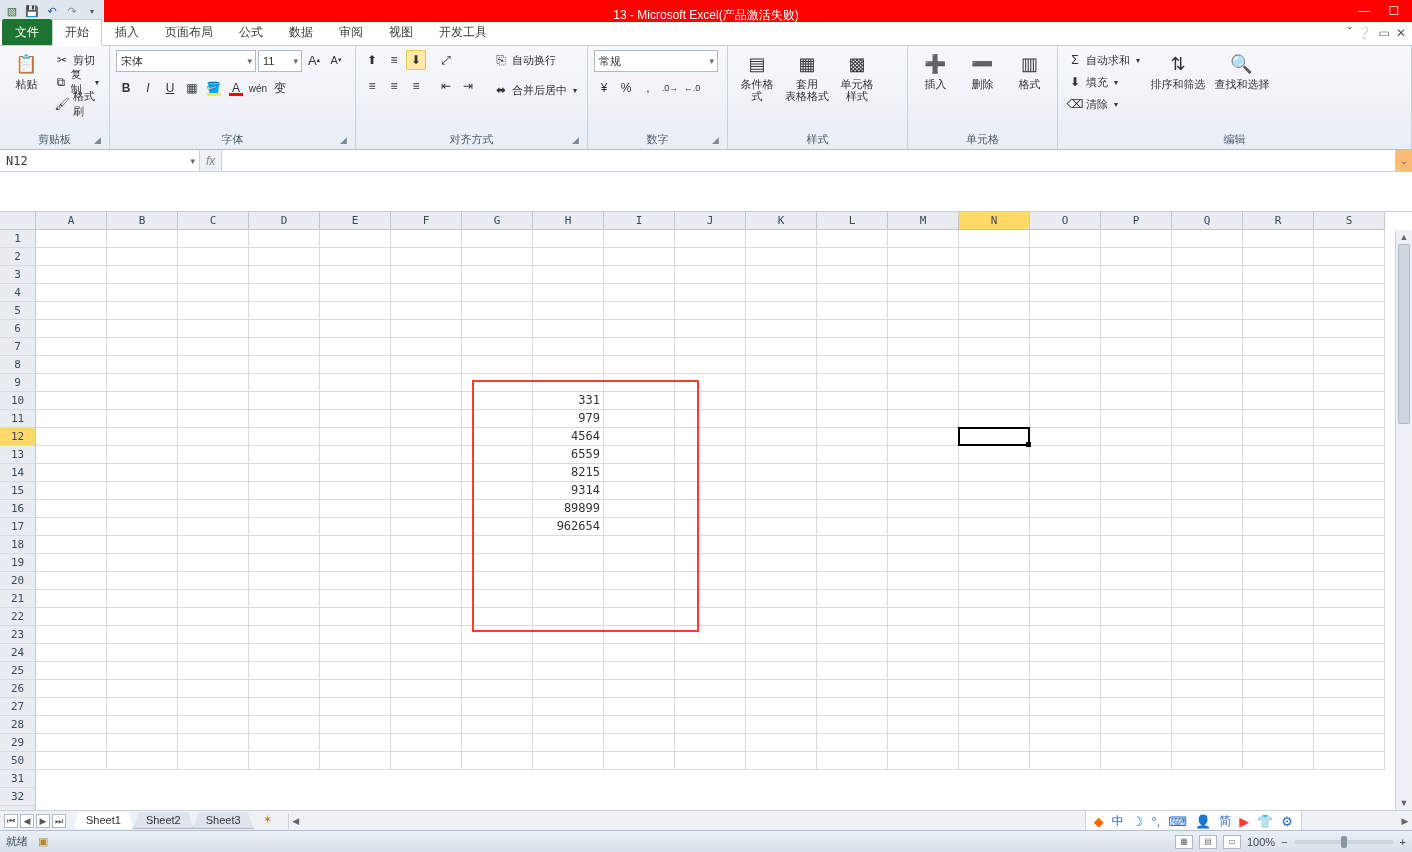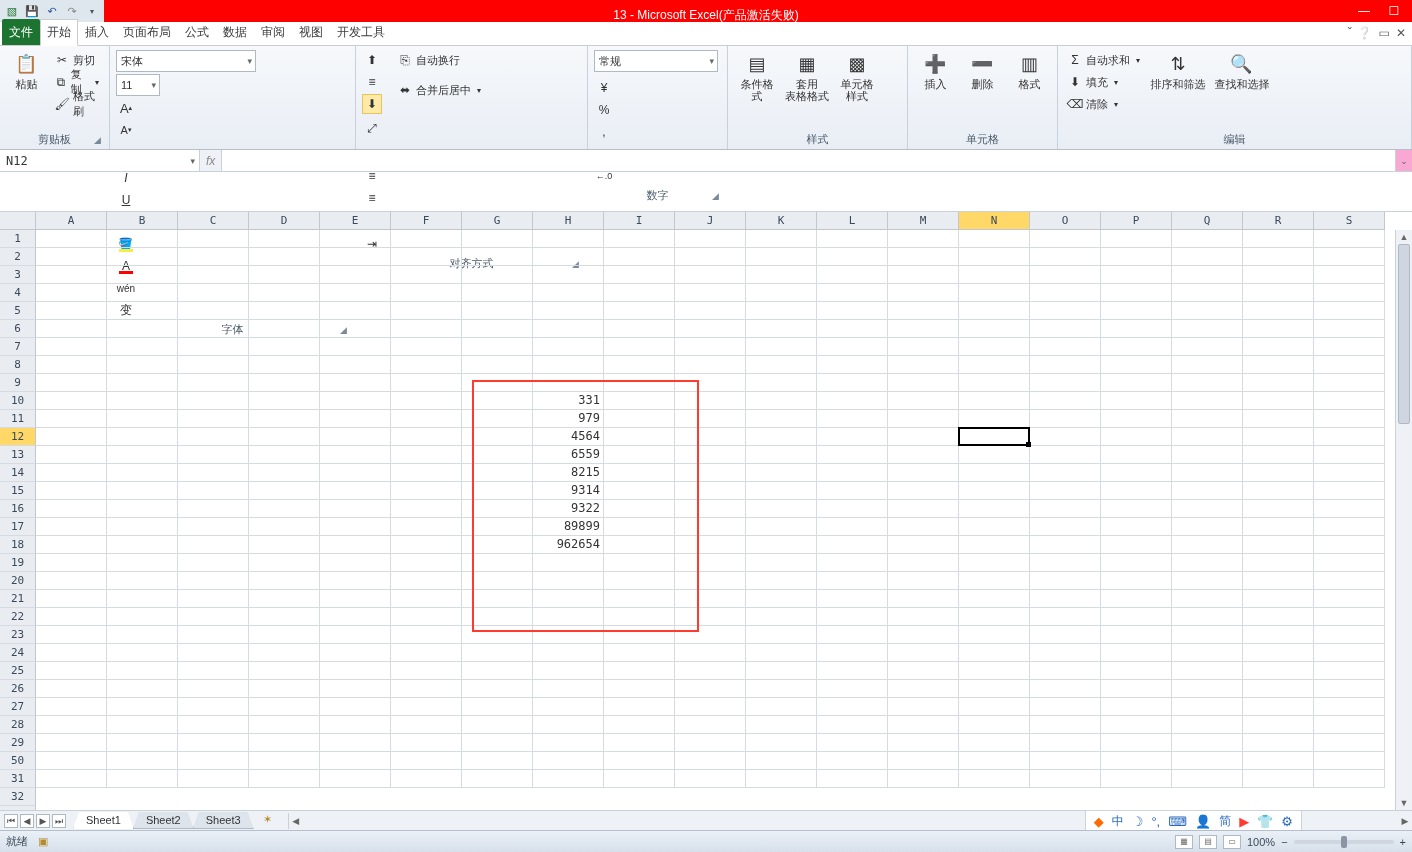--- a/index.html
+++ b/index.html
@@ -4,41 +4,41 @@
 <style>
 * { margin:0; padding:0; box-sizing:border-box; font-family:"Microsoft YaHei","SimSun",Arial,sans-serif; }
 html,body{width:1412px;height:852px;overflow:hidden;background:#fff;font-size:12px;color:#333;}
 .titlebar{height:22px;background:#ff0000;color:#fff;display:flex;align-items:center;position:relative;}
 .titlebar .qat{display:flex;align-items:center;gap:4px;padding:0 4px;background:#dfe7ee;height:100%;}
 .qat-icon{width:16px;height:16px;display:flex;align-items:center;justify-content:center;font-size:11px;}
 .titlebar .title{position:absolute;left:50%;transform:translateX(-50%);font-size:12px;margin-top:8px;}
 .titlebar .winbtns{position:absolute;right:0;display:flex;gap:10px;padding:0 8px;color:#fff;}
 .winbtn{width:20px;text-align:center;cursor:default;}
 .tabs{height:24px;background:#fff;border-bottom:1px solid #ccc;display:flex;align-items:flex-end;padding-left:2px;position:relative;}
-.tab{padding:4px 6px;font-size:12px;color:#3b3b3b;border:1px solid transparent;border-bottom:none;cursor:default;}
+.tab{padding:4px 12px;font-size:12px;color:#3b3b3b;border:1px solid transparent;border-bottom:none;cursor:default;}
 .tab.file{background:#1c7430;color:#fff;border-radius:2px 2px 0 0;}
 .tab.active{background:#fff;border:1px solid #ccc;border-bottom:1px solid #fff;position:relative;top:1px;}
 .tabs .right-icons{position:absolute;right:6px;top:4px;display:flex;gap:6px;color:#555;}
 .ribbon{height:104px;background:linear-gradient(#f6f8fb,#e9eef5);border-bottom:1px solid #b6bfc9;display:flex;}
 .group{border-right:1px solid #c8d0da;padding:4px 6px 2px 6px;display:flex;flex-direction:column;justify-content:space-between;}
 .group-body{display:flex;gap:4px;align-items:flex-start;flex:1;}
 .group-label{text-align:center;font-size:11px;color:#4a5a6a;padding-top:2px;position:relative;}
 .group-label .launcher{position:absolute;right:2px;bottom:2px;font-size:9px;color:#7a8a9a;}
 .bigbtn{display:flex;flex-direction:column;align-items:center;justify-content:center;width:46px;padding:2px 2px;gap:2px;cursor:default;}
 .bigbtn .ic{width:24px;height:24px;display:flex;align-items:center;justify-content:center;font-size:18px;}
 .bigbtn .lbl{font-size:11px;text-align:center;line-height:12px;}
 .stack{display:flex;flex-direction:column;gap:2px;justify-content:flex-start;}
 .smallbtn{height:20px;display:flex;align-items:center;gap:4px;padding:0 4px;font-size:11px;cursor:default;}
 .smallbtn .ic{width:14px;height:14px;display:flex;align-items:center;justify-content:center;font-size:12px;}
 .sel{height:22px;border:1px solid #aeb9c4;background:#fff;font-size:11px;padding:0 18px 0 4px;position:relative;display:inline-flex;align-items:center;min-width:40px;}
 .sel::after{content:"▾";position:absolute;right:3px;font-size:9px;color:#666;}
-.iconrow{display:flex;gap:2px;flex-direction:column;}
+.iconrow{display:flex;gap:2px;}
 .iconbtn{width:20px;height:20px;border:1px solid transparent;display:flex;align-items:center;justify-content:center;font-size:12px;cursor:default;}
 .iconbtn.hl{background:#ffe9a8;border:1px solid #e8c558;}
-.formula-bar{height:22px;border-bottom:1px solid #c8d0da;display:flex;align-items:stretch;background:#f9a8d4;}
+.formula-bar{height:22px;border-bottom:1px solid #c8d0da;display:flex;align-items:stretch;background:#fdba74;}
 .namebox{width:200px;border-right:1px solid #c8d0da;display:flex;align-items:center;padding:0 6px;background:#fff;position:relative;}
 .namebox::after{content:"▾";position:absolute;right:4px;font-size:9px;color:#666;}
 .fx-area{display:flex;align-items:center;border-right:1px solid #c8d0da;padding:0 6px;background:#eef2f7;color:#8a8a8a;font-style:italic;}
 .fx-input{flex:1;background:#fff;}
 .fb-expand{height:40px;border-bottom:1px solid #c8d0da;background:#fff;}
 .grid-wrap{position:relative;height:598px;overflow:hidden;}
 .corner{position:absolute;left:0;top:0;width:36px;height:18px;background:#e9edf2;border-right:1px solid #c0c7cf;border-bottom:1px solid #c0c7cf;}
 .colheads{position:absolute;left:36px;top:0;height:18px;display:flex;}
 .colhead{width:71px;border-right:1px solid #c0c7cf;border-bottom:1px solid #c0c7cf;background:#e9edf2;text-align:center;font-size:11px;color:#3b4a5a;line-height:17px;cursor:default;font-family:SimSun,monospace;}
 .colhead.active{background:#ffd867;}
@@ -658,41 +658,20 @@
         <div class="cell"></div>
       </div>
       <div class="row">
         <div class="cell"></div>
         <div class="cell"></div>
         <div class="cell"></div>
         <div class="cell"></div>
         <div class="cell"></div>
         <div class="cell"></div>
         <div class="cell"></div>
-        <div class="cell">9322</div>
-        <div class="cell"></div>
-        <div class="cell"></div>
-        <div class="cell"></div>
-        <div class="cell"></div>
-        <div class="cell"></div>
-        <div class="cell"></div>
-        <div class="cell"></div>
-        <div class="cell"></div>
-        <div class="cell"></div>
-        <div class="cell"></div>
-        <div class="cell"></div>
-      </div>
-      <div class="row">
-        <div class="cell"></div>
-        <div class="cell"></div>
-        <div class="cell"></div>
-        <div class="cell"></div>
-        <div class="cell"></div>
-        <div class="cell"></div>
-        <div class="cell"></div>
         <div class="cell">89899</div>
         <div class="cell"></div>
         <div class="cell"></div>
         <div class="cell"></div>
         <div class="cell"></div>
         <div class="cell"></div>
         <div class="cell"></div>
         <div class="cell"></div>
         <div class="cell"></div>
         <div class="cell"></div>

